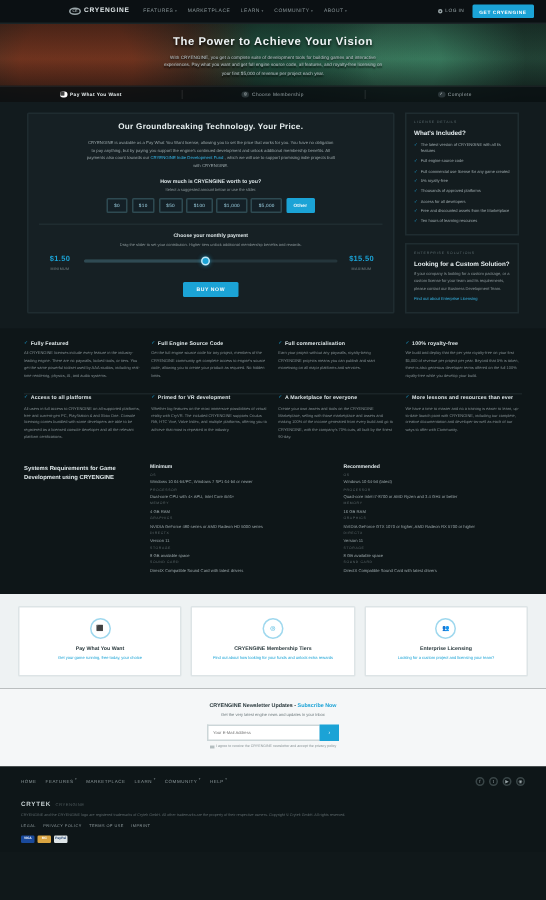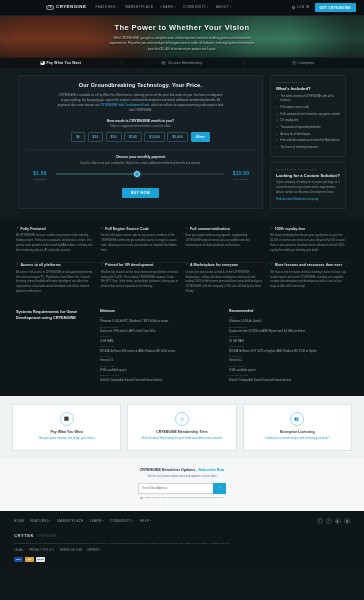--- a/index.html
+++ b/index.html
@@ -261,21 +261,21 @@
       <div class="login">
         <span class="uicon"></span>
         <span>LOG IN</span>
       </div>
       <button class="btn-primary">GET CRYENGINE</button>
     </div>
   </div>
 
   <div class="hero">
     <div class="hero-inner">
-      <div class="hero-title">The Power to Whether Your Vision</div>
+      <div class="hero-title">The Power to Achieve Your Vision</div>
       <div class="hero-sub">
         <span>With CRYENGINE, you get a complete suite of development tools for building games and interactive experiences. Pay what you want and get full engine source code, all features, and royalty-free licensing on your first $5,000 of revenue per project each year.</span>
       </div>
     </div>
     <div class="steps" id="steps">
         <div class="step active">
           <span class="sicon">⬛</span>
           <span>Pay What You Want</span>
         </div>
         <div class="step">

